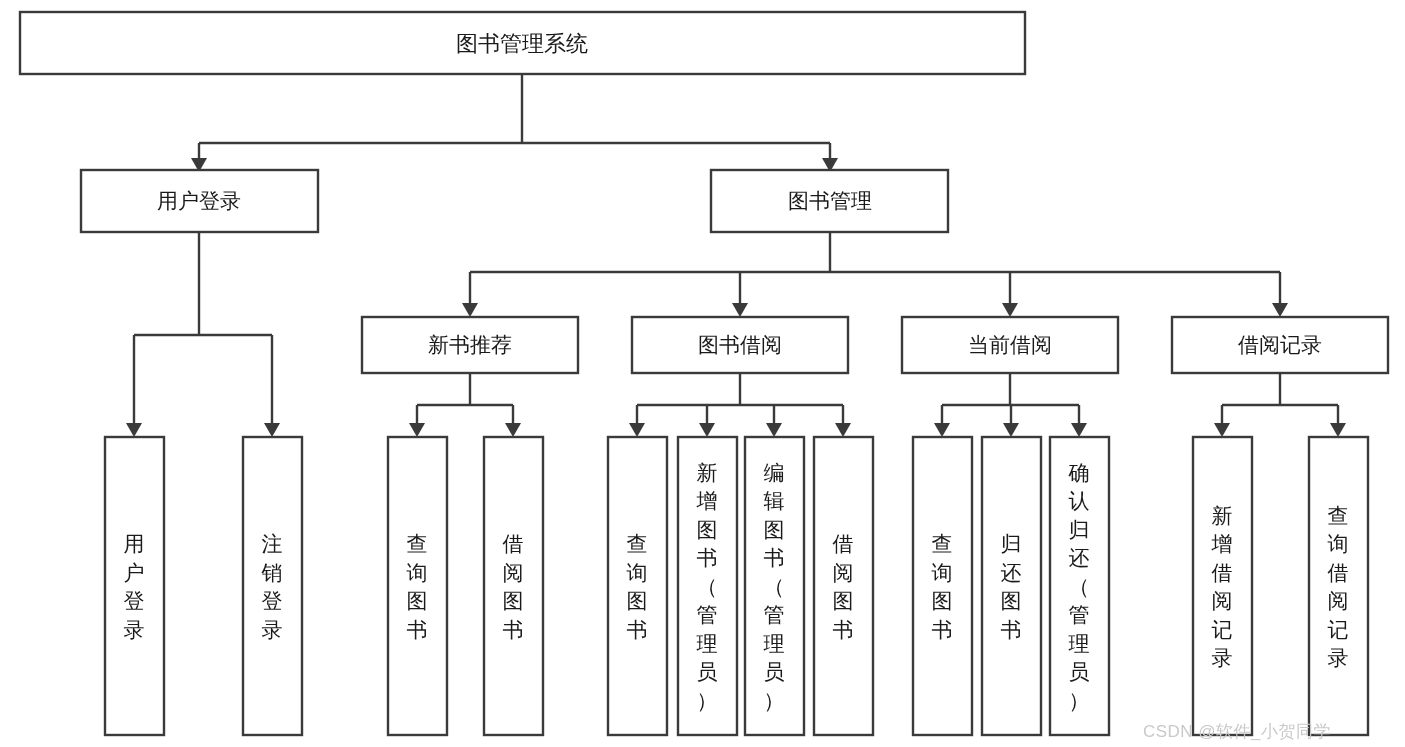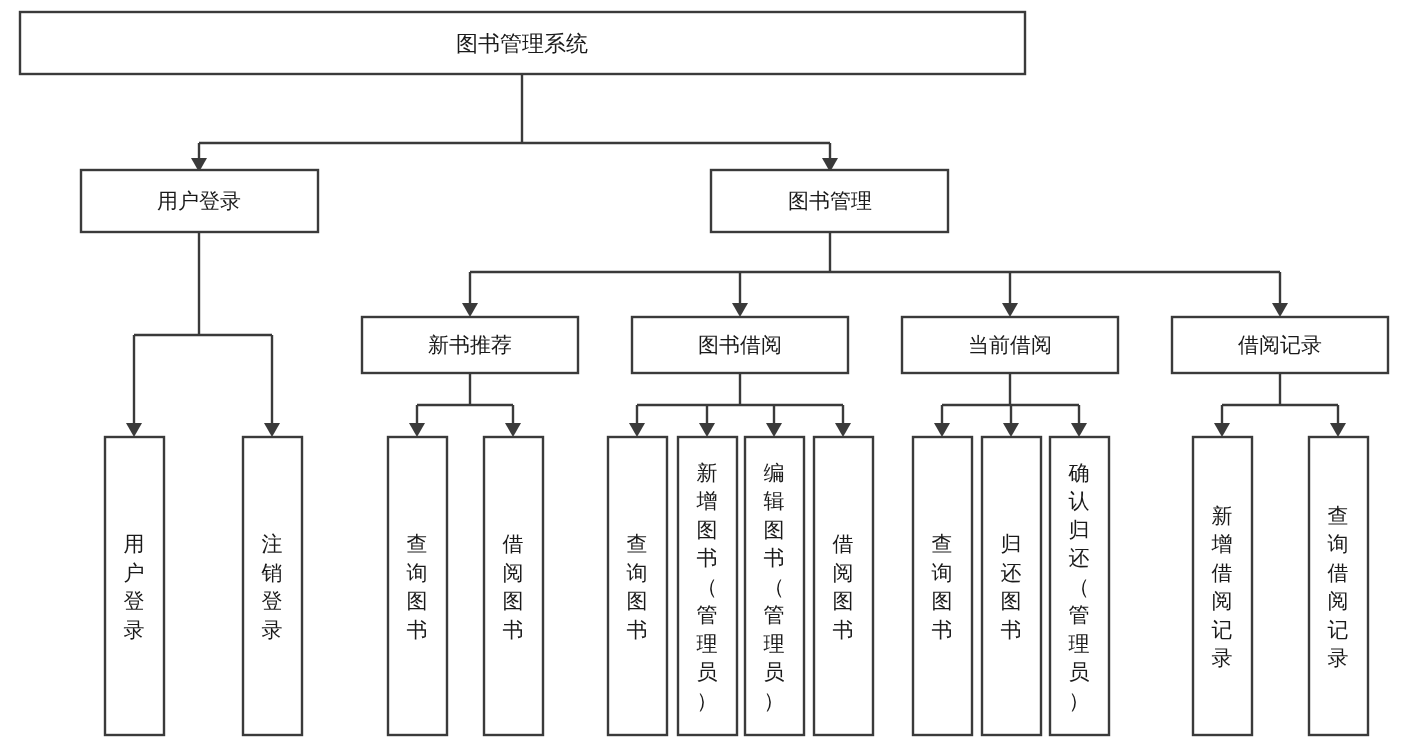--- a/index.html
+++ b/index.html
@@ -227,13 +227,14 @@
         <rect class="node-box" x="1193" y="437" width="59" height="298"></rect>
         <text class="leaf-label vtext" x="1222" y="522.73"><tspan x="1222" y="522.73">新</tspan><tspan x="1222" y="551.23">增</tspan><tspan x="1222" y="579.73">借</tspan><tspan x="1222" y="608.23">阅</tspan><tspan x="1222" y="636.73">记</tspan><tspan x="1222" y="665.23">录</tspan></text>
       </g>
       <g>
         <rect class="node-box" x="1309" y="437" width="59" height="298"></rect>
         <text class="leaf-label vtext" x="1338" y="522.73"><tspan x="1338" y="522.73">查</tspan><tspan x="1338" y="551.23">询</tspan><tspan x="1338" y="579.73">借</tspan><tspan x="1338" y="608.23">阅</tspan><tspan x="1338" y="636.73">记</tspan><tspan x="1338" y="665.23">录</tspan></text>
       </g>
     </g>
   </svg>
 
+  <div class="watermark">CSDN @软件_小贺同学</div>
 </div>
 
 </body></html>

